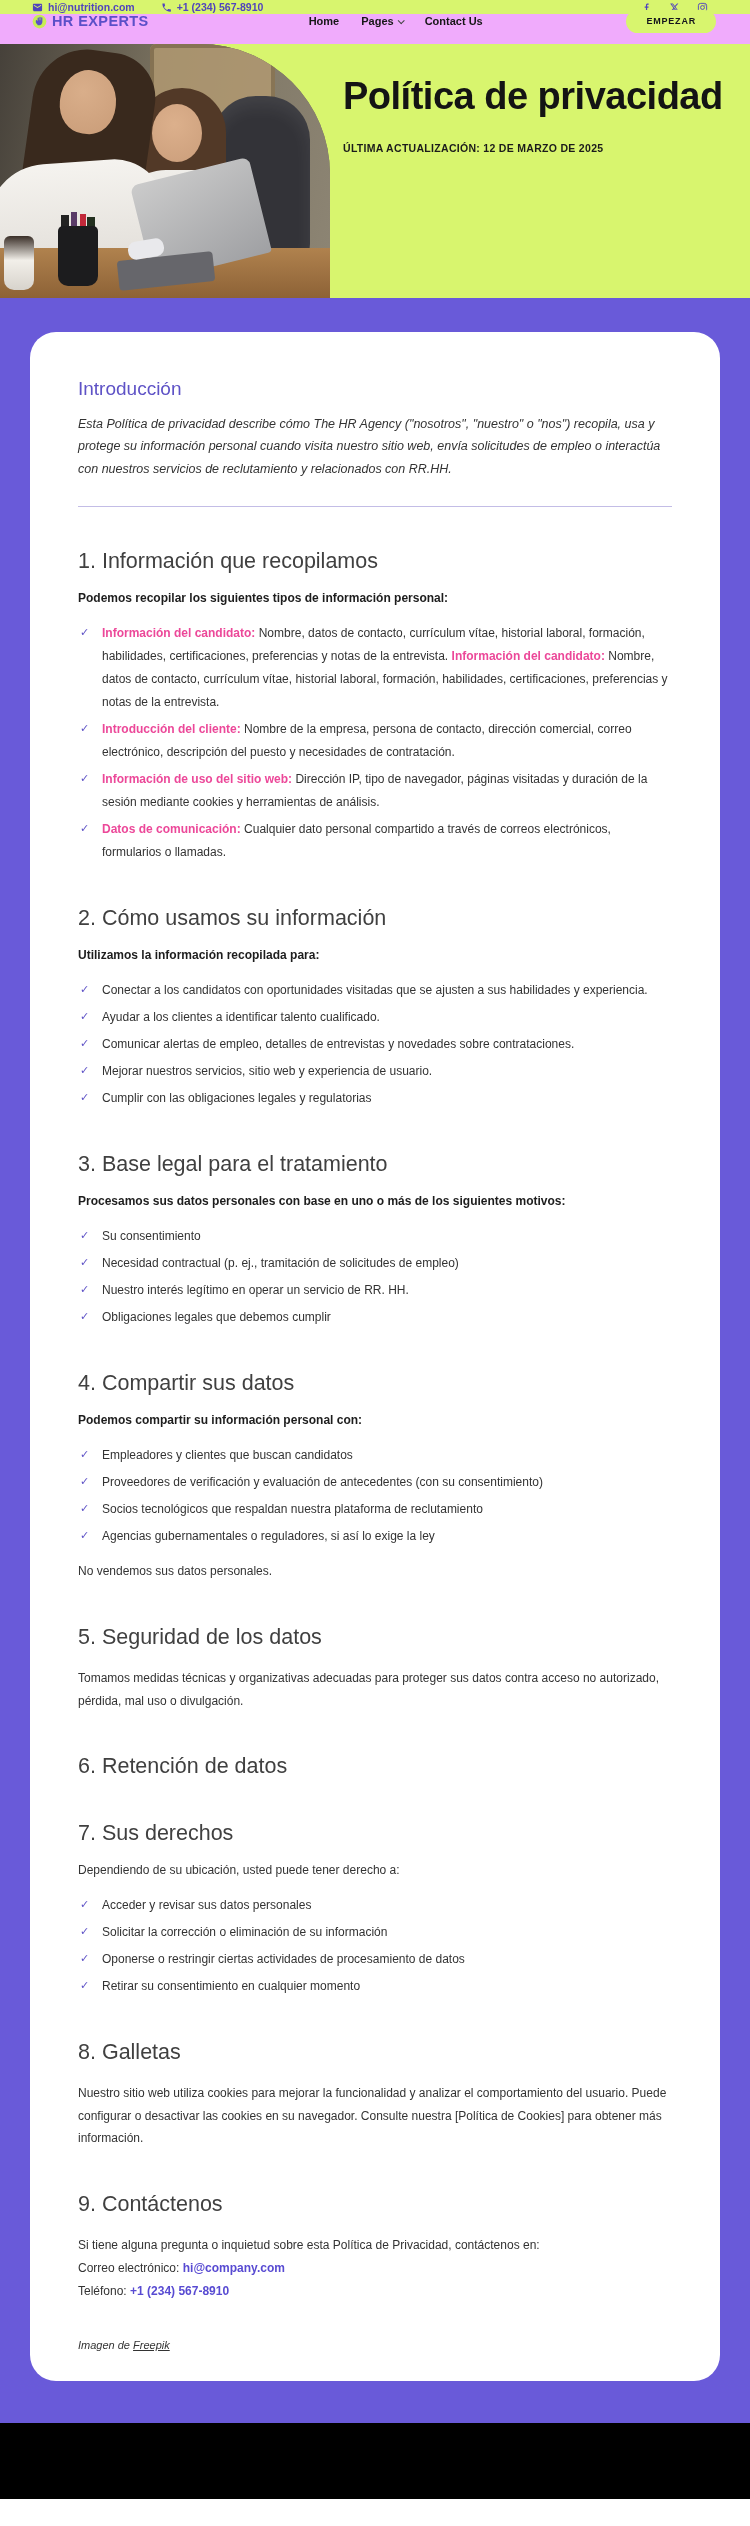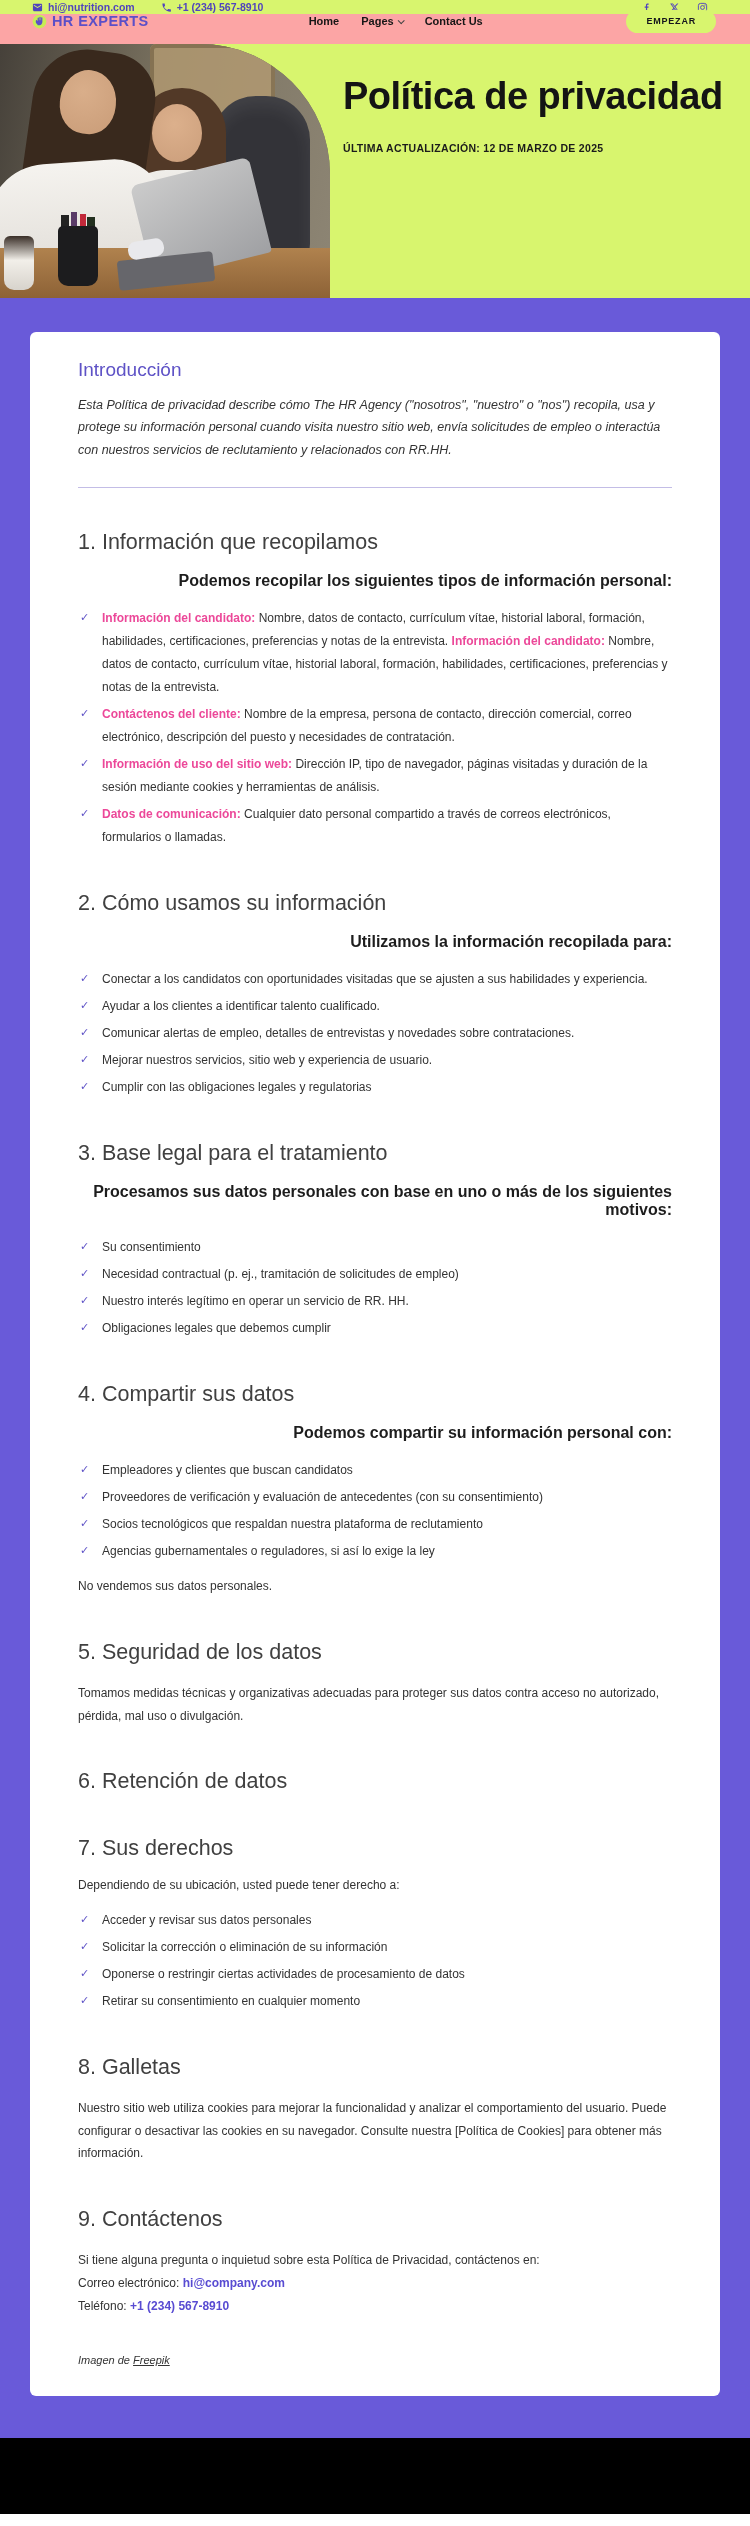--- a/index.html
+++ b/index.html
@@ -10,21 +10,21 @@
   
   .topbar { background:#d8f56e; height:14px; display:flex; align-items:center; padding:0 42px 0 32px; }
   .tb-left { display:flex; align-items:center; gap:26px; flex:1; }
   .tb-item { display:flex; align-items:center; gap:5px; font-size:10.5px; font-weight:700; color:#5044bd; }
   .tb-item svg { width:11px; height:11px; }
   .tb-social { display:flex; align-items:center; gap:17px; color:#5044bd; }
   .tb-social a { display:flex; }
   .tb-social svg { width:11px; height:11px; }
 
   
-  .header { background:#fca5a5; height:30px; display:flex; align-items:center; padding:0 34px 16px 32px; }
+  .header { background:#f0abfc; height:30px; display:flex; align-items:center; padding:0 34px 16px 32px; }
   .brand { display:flex; align-items:center; gap:5px; }
   .logo-icon svg { width:15px; height:15px; display:block; }
   .brand-text { font-size:14.5px; font-weight:700; letter-spacing:.4px; color:#5b4fc8; }
   .nav { display:flex; align-items:flex-start; gap:22px; margin-left:160px; }
   .nav a { font-size:11px; font-weight:700; color:#161616; display:flex; align-items:center; gap:4px; }
   .chev { width:5px; height:5px; border-right:1.5px solid #444; border-bottom:1.5px solid #444; transform:rotate(45deg) translateY(-1px); display:inline-block; }
   .cta { margin-left:auto; background:#d8f56e; border:none; border-radius:12px; height:23px; padding:0 20px; font-family:inherit; font-size:9px; font-weight:700; letter-spacing:.8px; color:#15151c; cursor:pointer; }
 
   
   .hero { position:relative; height:254px; background:#d8f56e; overflow:hidden; }
@@ -46,28 +46,28 @@
   .desk   { left:0; bottom:0; width:100%; height:50px; background:linear-gradient(180deg,#b0824e,#8d6236); }
   .laptop { left:140px; top:126px; width:122px; height:98px; background:linear-gradient(160deg,#cbcbcb,#9fa0a3); border-radius:8px 8px 4px 4px; transform:rotate(-14deg); }
   .notebook { left:118px; top:212px; width:96px; height:30px; background:#66666b; border-radius:4px; transform:rotate(-6deg); }
   .phoneitem { left:128px; top:196px; width:36px; height:18px; background:#e9e9ec; border-radius:8px; transform:rotate(-10deg); }
   .cupitem { left:4px; top:192px; width:30px; height:54px; background:linear-gradient(180deg,#3a2f28,#f2efe9 45%,#d7d3cc); border-radius:6px 6px 10px 10px; }
   .pencup { left:58px; top:182px; width:40px; height:60px; background:#1c1c1e; border-radius:5px 5px 10px 10px;
             box-shadow:-13px -27px 0 -16px #222, -4px -31px 0 -17px #5a3b68, 5px -29px 0 -17px #c2293a, 13px -25px 0 -16px #23301f; }
 
   
   .main-purple { background:#695ad9; padding:34px 30px 42px; }
-  .card { background:#fff; border-radius:6px; padding:27px 48px 30px; }
+  .card { background:#fff; border-radius:26px; padding:46px 48px 30px; }
 
   .h-intro { font-size:19px; font-weight:500; color:#5e52c6; margin-bottom:13px; }
   .intro { font-style:italic; font-size:12.5px; line-height:1.78; color:#333; }
   .card hr { border:none; border-top:1px solid #c3bde6; margin:26px 0 4px; }
 
   .h-sec { font-size:21.5px; font-weight:400; color:#404040; margin:42px 0 17px; }
-  .lead-b { font-size:16px; font-weight:700; color:#1d1d1d;text-align:right; }
+  .lead-b { font-size:12px; font-weight:700; color:#1d1d1d; }
   .lead-r { font-size:12px; color:#333; }
   .checklist { list-style:none; margin:17px 0 0; }
   .checklist li { position:relative; padding-left:24px; font-size:12px; line-height:1.92; color:#333; margin-bottom:4px; }
   .check { position:absolute; left:2px; top:0; color:#5e52c6; font-weight:700; font-size:11px; }
   .checklist b { color:#ec4899; }
   .body-p { font-size:12px; line-height:1.88; color:#333; }
   .after-p { margin-top:12px; }
   .contact-line { font-size:12px; line-height:1.92; color:#333; }
   .plink { font-weight:700; color:#584bd2; }
   .credit { margin-top:36px; font-size:11px; font-style:italic; color:#333; }
@@ -170,21 +170,21 @@
     <h2 class="h-intro">Introducción</h2>
     <p class="intro">Esta Política de privacidad describe cómo The HR Agency ("nosotros", "nuestro" o "nos") recopila, usa y protege su información personal cuando visita nuestro sitio web, envía solicitudes de empleo o interactúa con nuestros servicios de reclutamiento y relacionados con RR.HH.</p>
     <hr>
 
     <h2 class="h-sec">1. Información que recopilamos</h2>
     <p class="lead-b">Podemos recopilar los siguientes tipos de información personal:</p>
     <ul class="checklist">
       <li><span class="check">✓</span>
         <b>Información del candidato:</b> <span>Nombre, datos de contacto, currículum vítae, historial laboral, formación, habilidades, certificaciones, preferencias y notas de la entrevista.</span> <b>Información del candidato:</b> <span>Nombre, datos de contacto, currículum vítae, historial laboral, formación, habilidades, certificaciones, preferencias y notas de la entrevista.</span></li>
       <li><span class="check">✓</span>
-        <b>Contáctenos del cliente:</b> <span>Nombre de la empresa, persona de contacto, dirección comercial, correo electrónico, descripción del puesto y necesidades de contratación.</span></li>
+        <b>Introducción del cliente:</b> <span>Nombre de la empresa, persona de contacto, dirección comercial, correo electrónico, descripción del puesto y necesidades de contratación.</span></li>
       <li><span class="check">✓</span>
         <b>Información de uso del sitio web:</b> <span>Dirección IP, tipo de navegador, páginas visitadas y duración de la sesión mediante cookies y herramientas de análisis.</span></li>
       <li><span class="check">✓</span>
         <b>Datos de comunicación:</b> <span>Cualquier dato personal compartido a través de correos electrónicos, formularios o llamadas.</span></li>
     </ul>
 
     <h2 class="h-sec">2. Cómo usamos su información</h2>
     <p class="lead-b">Utilizamos la información recopilada para:</p>
     <ul class="checklist">
       <li><span class="check">✓</span><span>Conectar a los candidatos con oportunidades visitadas que se ajusten a sus habilidades y experiencia.</span></li>

